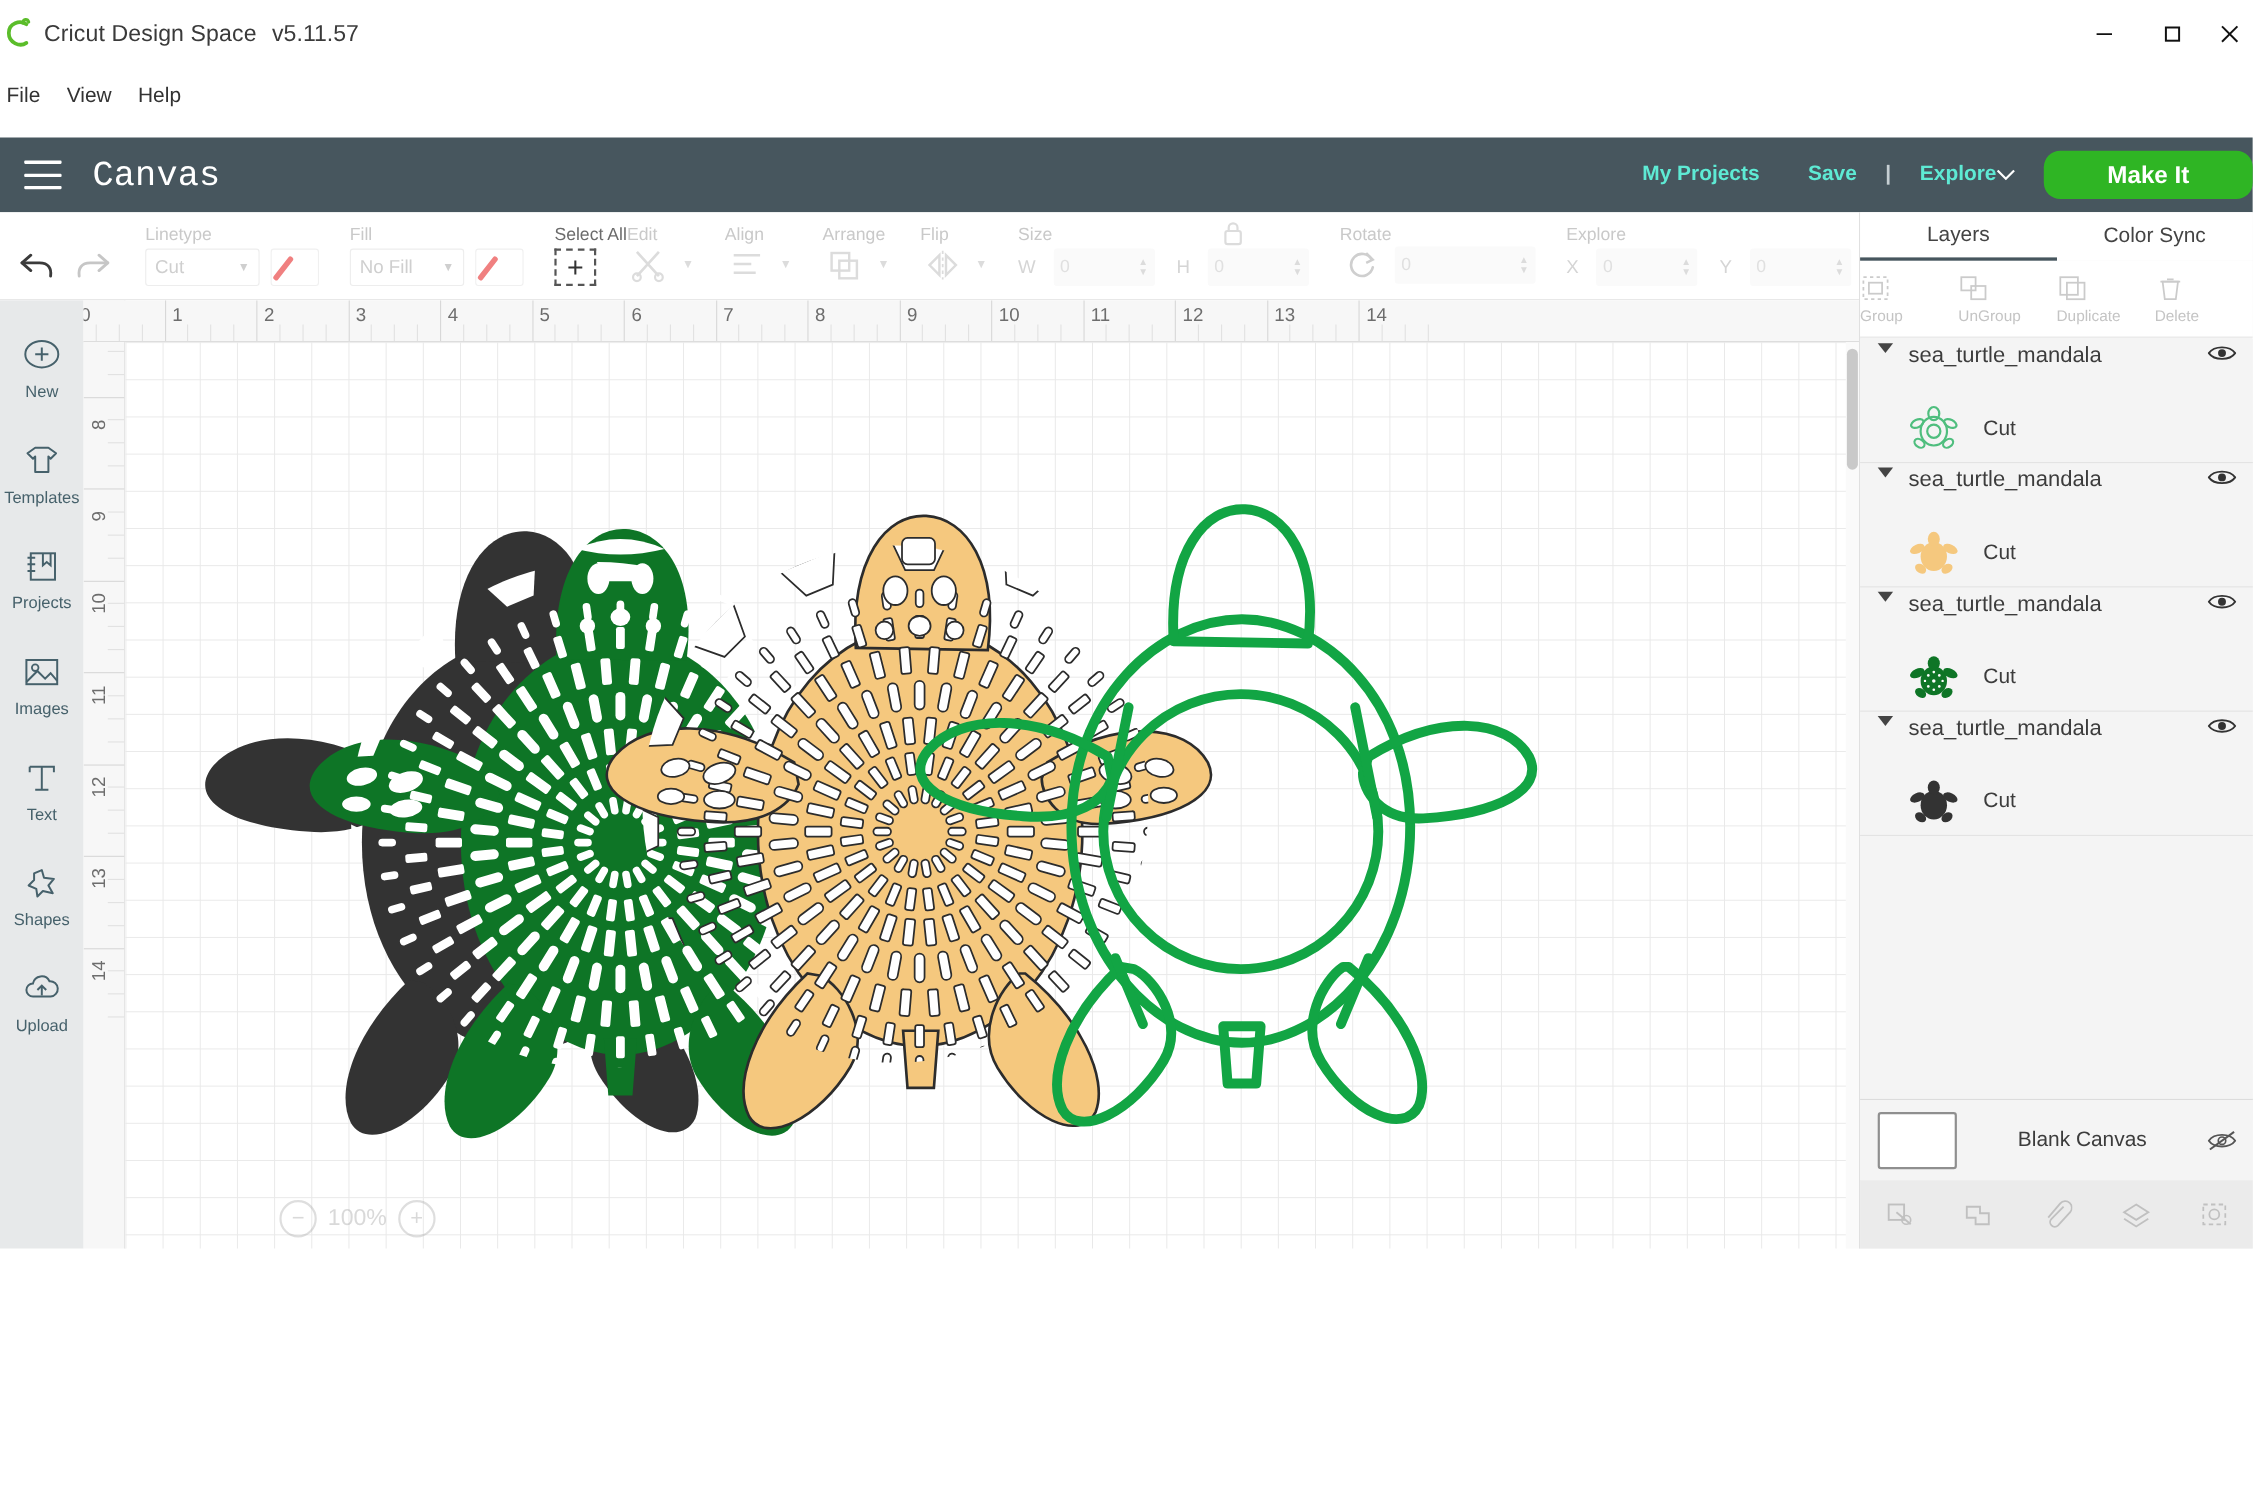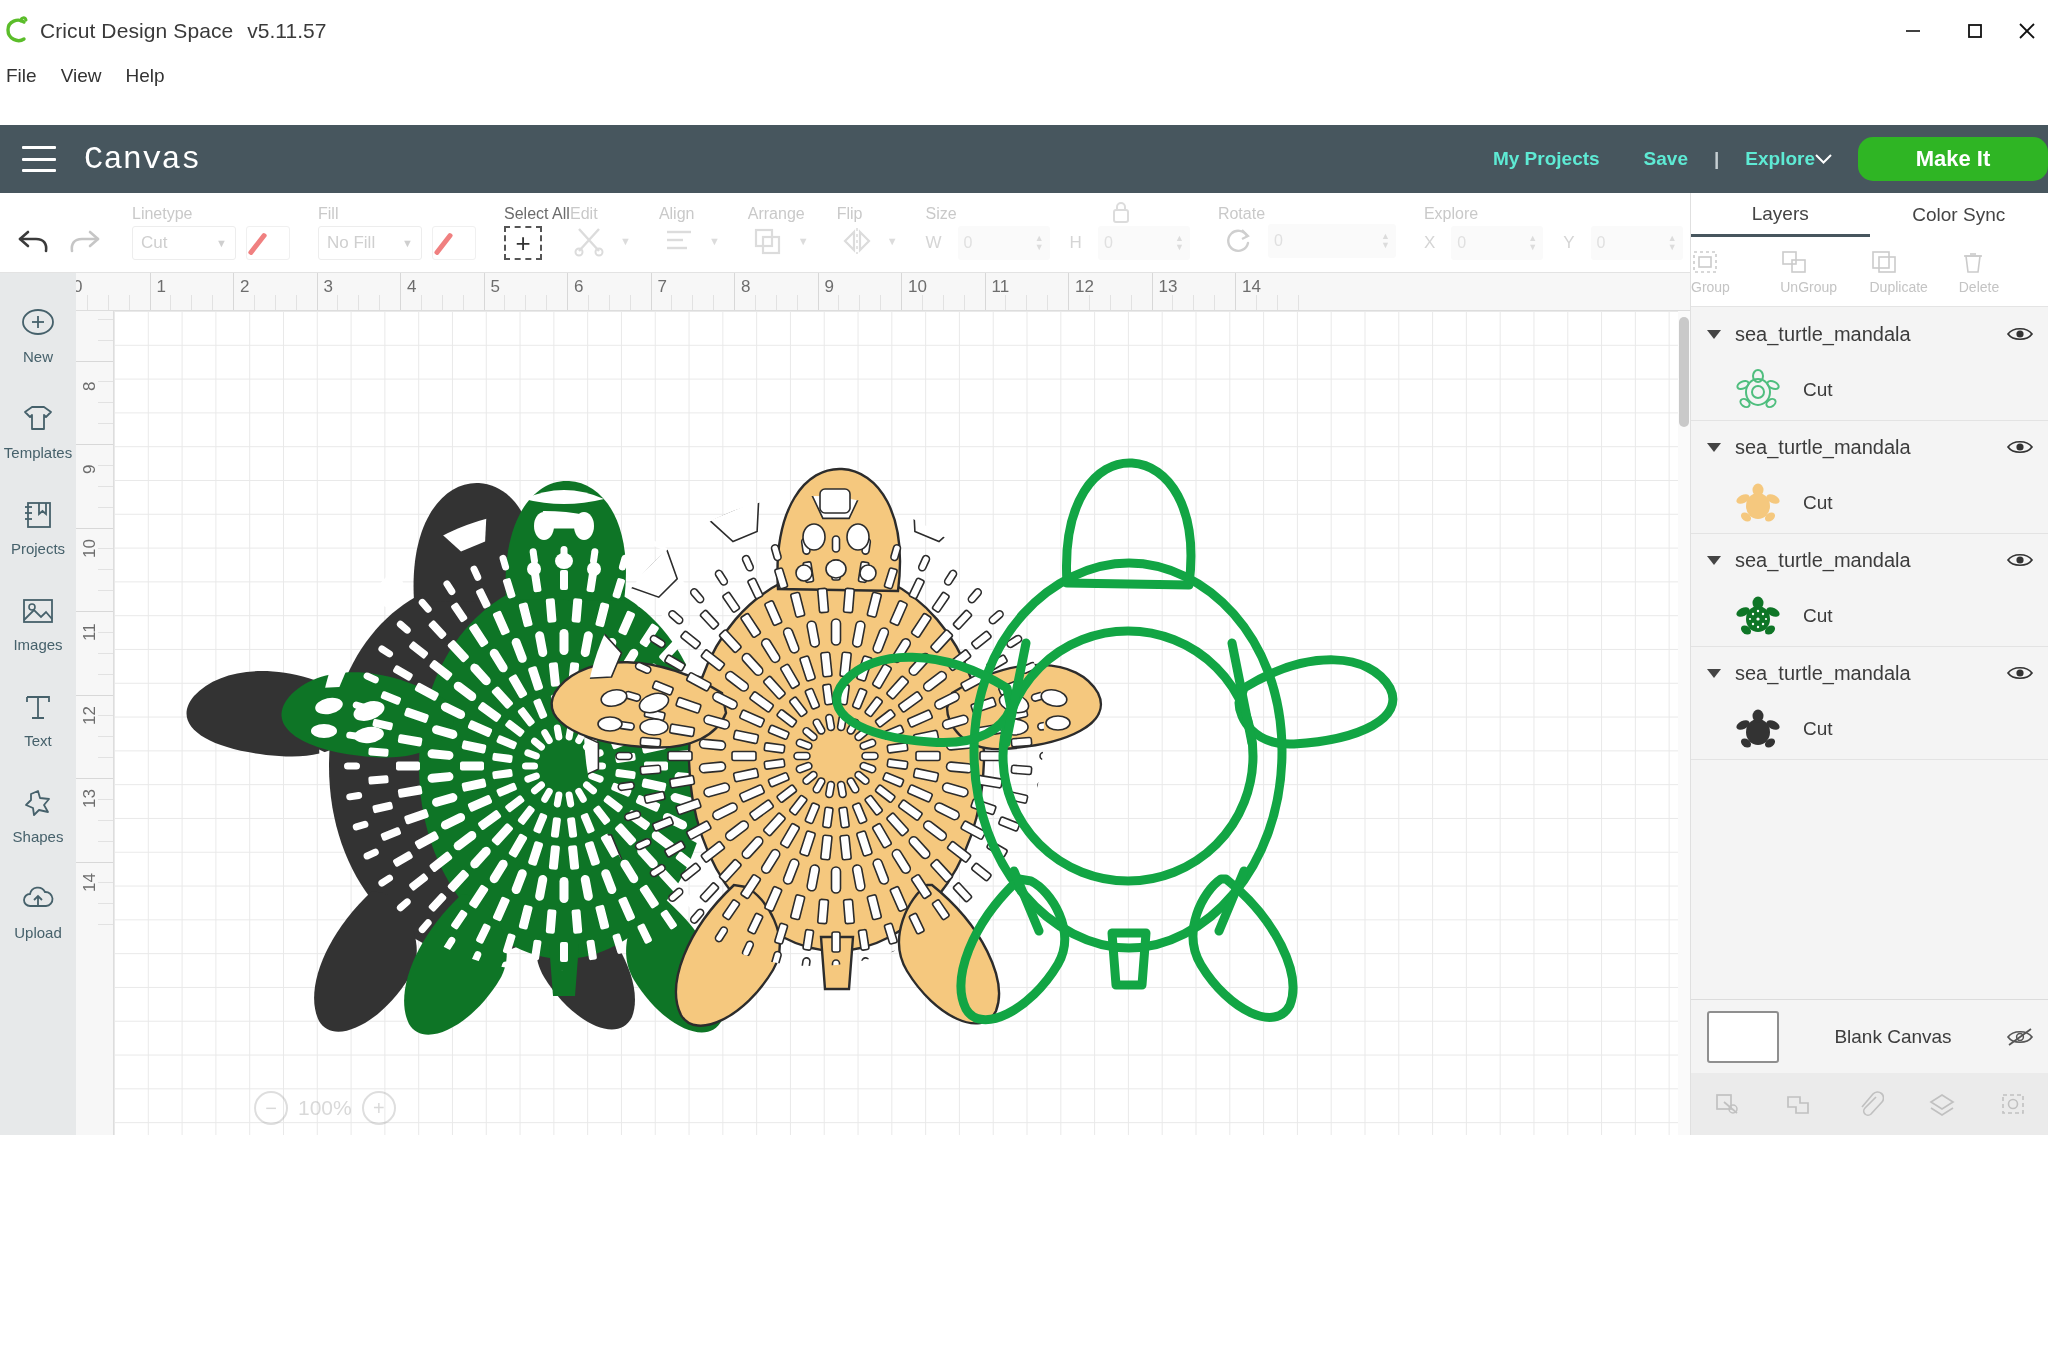--- a/index.html
+++ b/index.html
@@ -17,21 +17,21 @@
   .app-title { font-size:21px; color:#3a3a3a; letter-spacing:.1px; white-space:nowrap; }
   .app-version { font-size:21px; color:#3a3a3a; margin-left:14px; }
   .win-ctrls { position:absolute; right:0; top:0; height:62px; display:flex; align-items:center; }
   .win-btn { width:62px; height:62px; display:flex; align-items:center; justify-content:center;
              color:#1c1c1c; }
   .win-btn svg { display:block; }
 
   
   .menubar {
     position:absolute; left:0; top:62px; width:1624px; height:40px;
-    background:#ffffff; display:flex; align-items:flex-start; padding-left:0px;
+    background:#ffffff; display:flex; align-items:flex-end; padding-left:0px;
   }
   .menu-item { font-size:19px; color:#333; padding:3px 12px; white-space:nowrap; }
   .menu-item:first-child { margin-left:-6px; }
 
   
   .header {
     position:absolute; left:0; top:125px; width:2048px; height:68px;
     background:#47565e; display:flex; align-items:center;
   }
   .hamburger { width:34px; height:26px; margin-left:22px; margin-right:28px; display:flex;
@@ -136,21 +136,21 @@
   .rtabs { display:flex; height:44px; background:#fff; }
   .rtab { flex:1; display:flex; align-items:center; justify-content:center; font-size:19px; color:#444; }
   .rtab.active { border-bottom:3px solid #47565e; font-weight:normal; }
   .rtools { display:flex; height:70px; align-items:center; background:#fff; border-bottom:1px solid #e4e4e4; }
   .rtool { flex:1; display:flex; flex-direction:column; align-items:flex-start; gap:4px; }
   .rtool-ic { width:28px; height:26px; opacity:.3; }
   .rtool-label { font-size:14px; color:#c4c4c4; }
 
   .layer-list { position:absolute; top:115px; left:0; width:358px; height:710px; background:#f4f4f4; }
   .layer-group { border-bottom:1px solid #e3e3e3; }
-  .layer-head { display:flex; align-items:center; height:52px; padding:16px 16px; }
+  .layer-head { display:flex; align-items:flex-start; height:52px; padding:4px 16px; }
   .caret { width:0; height:0; border-left:7px solid transparent; border-right:7px solid transparent;
            border-top:9px solid #444; margin-right:14px; }
   .layer-name { font-size:20px; color:#3c3c3c; flex:1; }
   .eye { width:26px; height:18px; }
   .layer-child { display:flex; align-items:center; height:60px; padding-left:44px; }
   .thumb { width:46px; height:44px; margin-right:22px; }
   .cut-label { font-size:19px; color:#3c3c3c; }
 
   .blank-row { position:absolute; bottom:62px; left:0; width:358px; height:74px; background:#f4f4f4;
                border-top:1px solid #dcdcdc; display:flex; align-items:center; padding:0 16px; }

